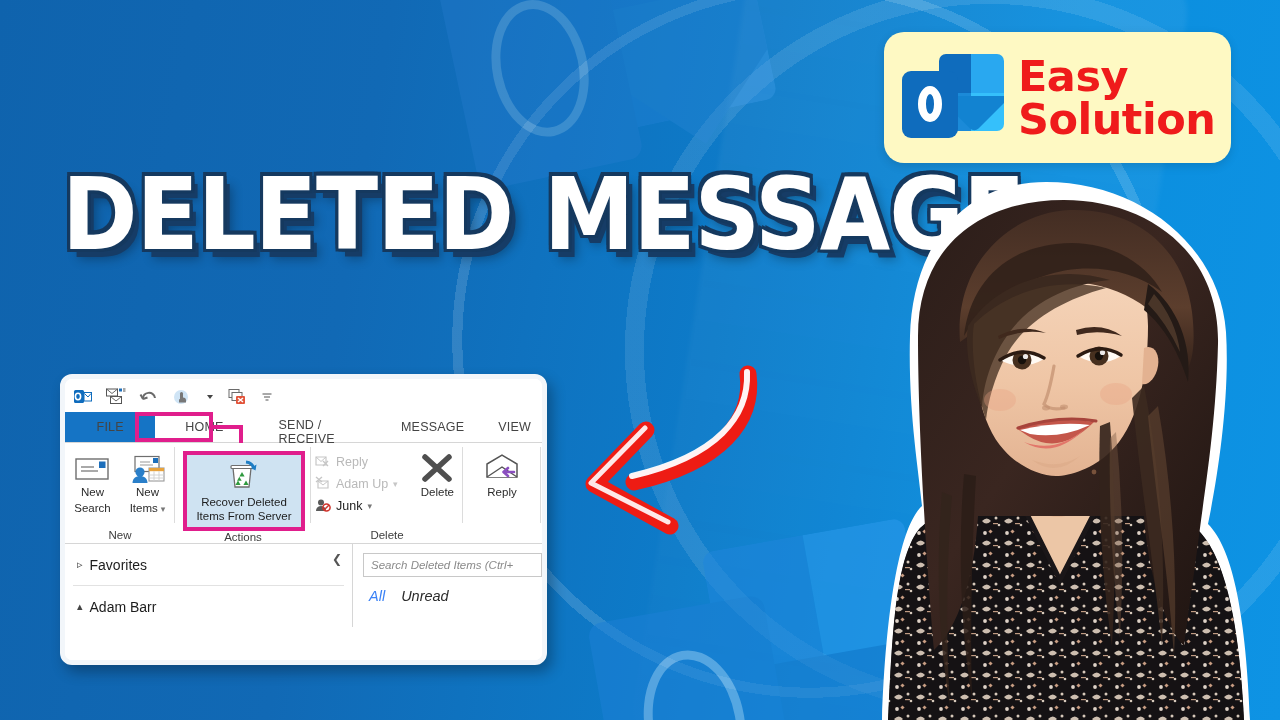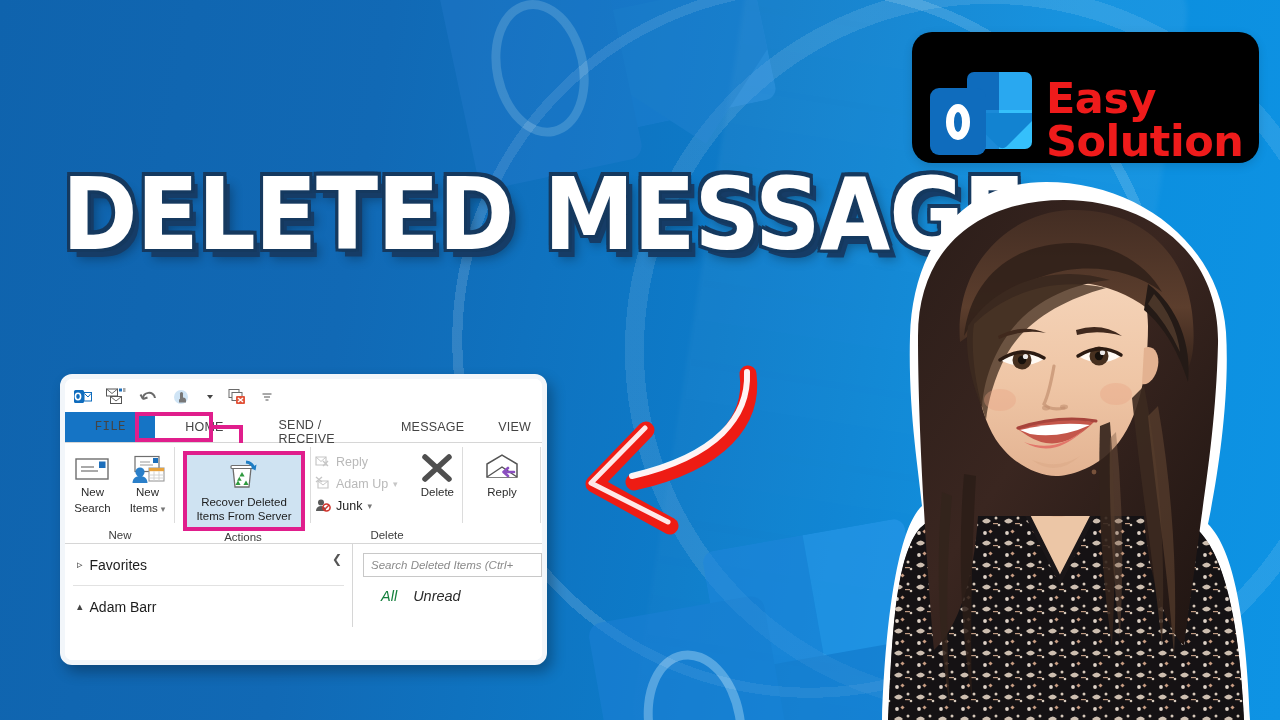--- a/index.html
+++ b/index.html
@@ -125,25 +125,24 @@
     transform-origin:left center;
     text-shadow:
       -3px 0 0 #15395f, 3px 0 0 #15395f, 0 -3px 0 #15395f, 0 3px 0 #15395f,
       -3px -3px 0 #15395f, 3px -3px 0 #15395f, -3px 3px 0 #15395f, 3px 3px 0 #15395f,
       6px 7px 0 #163c66, 8px 9px 10px rgba(0,0,0,.30);
   }
 
   
   #badge{
     position:absolute;left:884px;top:32px;width:347px;height:131px;
-    background:#000000;border-radius:20px;
-    display:flex;align-items:flex-end;gap:14px;padding:0 18px;
+    background:#fef9c3;border-radius:20px;
+    display:flex;align-items:center;gap:14px;padding:0 18px;
     box-shadow:0 3px 10px rgba(0,0,0,.13);
     box-sizing:border-box;
-    margin-left:28px;
   }
   .ol-logo{position:relative;width:102px;height:96px;flex:0 0 auto;}
   .ol-logo .env{
     position:absolute;left:36%;top:5%;width:64%;height:80%;
     border-radius:7px;overflow:hidden;
     display:grid;grid-template-columns:1fr 1fr;grid-template-rows:1fr 1fr;
   }
   .ol-logo .env i{display:block;}
   .ol-logo .env i:nth-child(1){background:#0f6cbd;}
   .ol-logo .env i:nth-child(2){background:#29a8f0;}
@@ -191,21 +190,21 @@
   
   #qat{height:30px;display:flex;align-items:center;gap:13px;padding:3px 0 0 8px;}
   .qat-ico{width:20px;height:18px;position:relative;flex:0 0 auto;}
 
   
   #tabrow{height:30px;display:flex;align-items:stretch;position:relative;}
   #tabrow .tab{
     display:flex;align-items:center;justify-content:center;
     font-size:12.5px;color:#444;padding:0 11px;letter-spacing:.2px;
   }
-  #tabFile{background:#1574c5;color:#fff;width:70px;padding:0;font-size:12.5px;font-family:Liberation Mono, monospace;}
+  #tabFile{background:#1574c5;color:#fff;width:70px;padding:0;font-size:12.5px;}
   #tabHome{color:#1574c5;}
   #homeBox{
     position:absolute;left:70px;top:0;width:78px;height:30px;
     border:4px solid #e01e8c;box-sizing:border-box;pointer-events:none;
   }
   
   #connA{position:absolute;left:148px;top:13px;width:30px;height:4px;background:#e01e8c;}
   #connB{position:absolute;left:174px;top:13px;width:4px;height:32px;background:#e01e8c;}
   #ribbonDiv{height:1px;background:#d6d6d6;}
 
@@ -248,21 +247,21 @@
   #navpane .row{height:41px;display:flex;align-items:center;font-size:14px;color:#1d1d1d;padding-left:12px;gap:7px;}
   #navpane .hr{height:1px;background:#e2e2e2;margin:0 8px;}
   #collapse{position:absolute;right:10px;top:8px;font-size:12px;color:#555;}
   #listpane{flex:1;padding:9px 0 0 10px;font-style:italic;}
   #searchbox{
     height:22px;border:1px solid #c8c8c8;background:#fff;
     display:flex;align-items:center;padding-left:7px;
     font-size:11.5px;color:#8a8a8a;
   }
   #filters{display:flex;gap:16px;padding:11px 0 0 6px;font-size:14.5px;}
-  #fAll{color:#15803d;margin-left:12px;}
+  #fAll{color:#3b82f6;}
   #fUnread{color:#2b2b2b;}
 
   
   #woman{position:absolute;left:848px;top:176px;width:432px;height:544px;}
 </style>
 </head>
 <body>
 
 <div id="stage">
 

